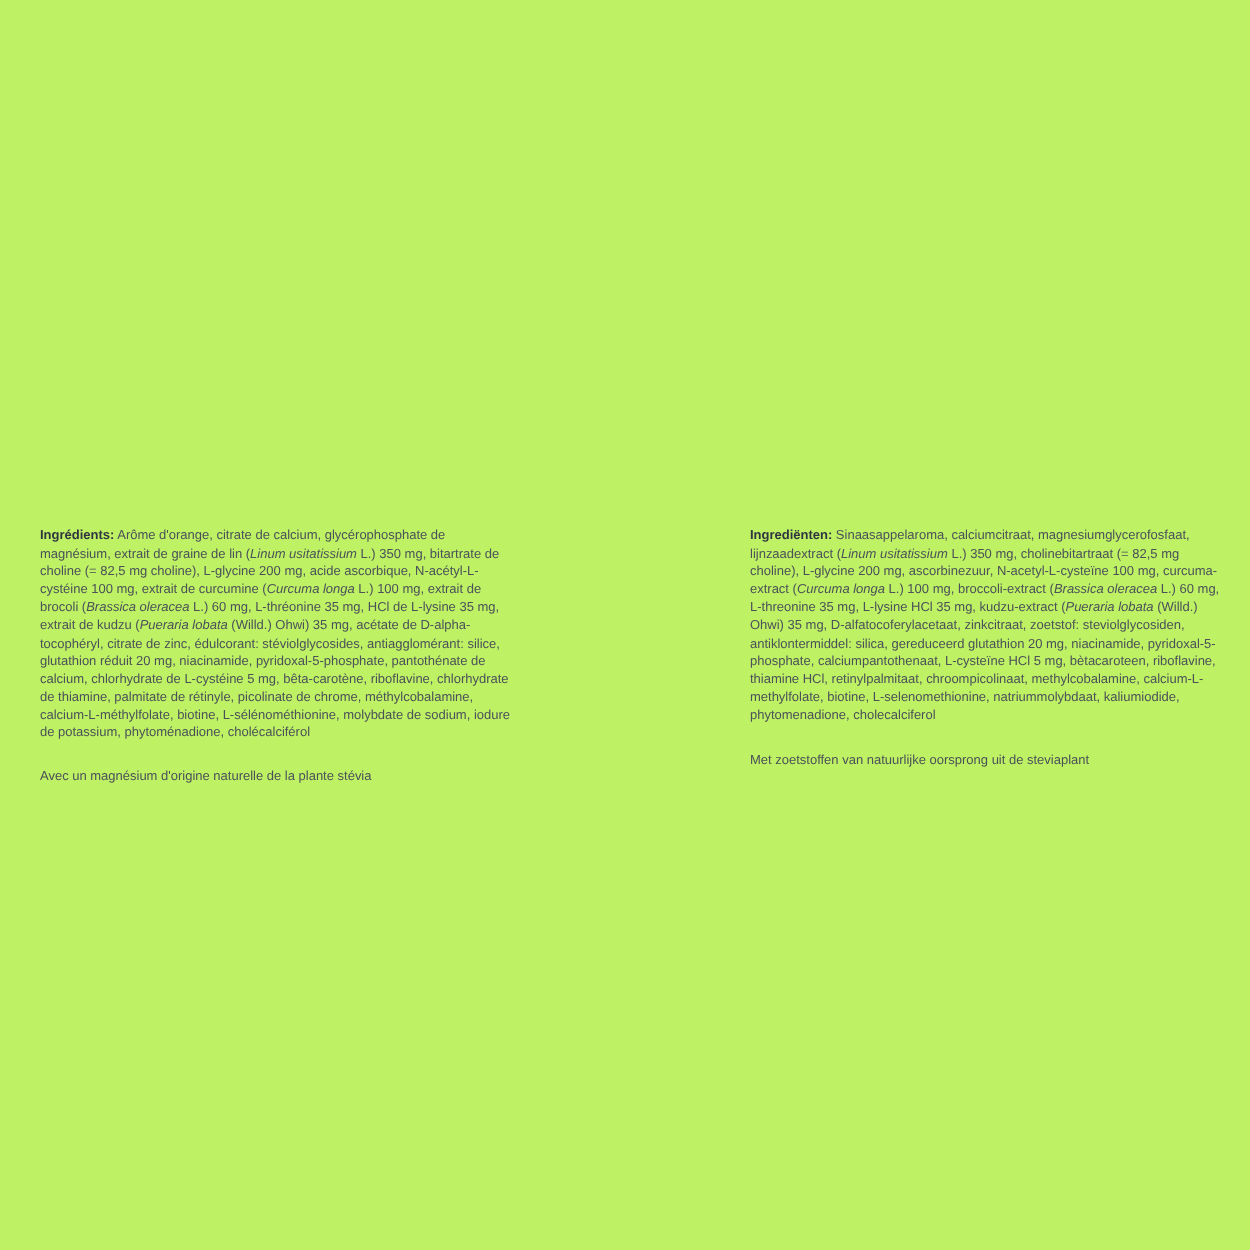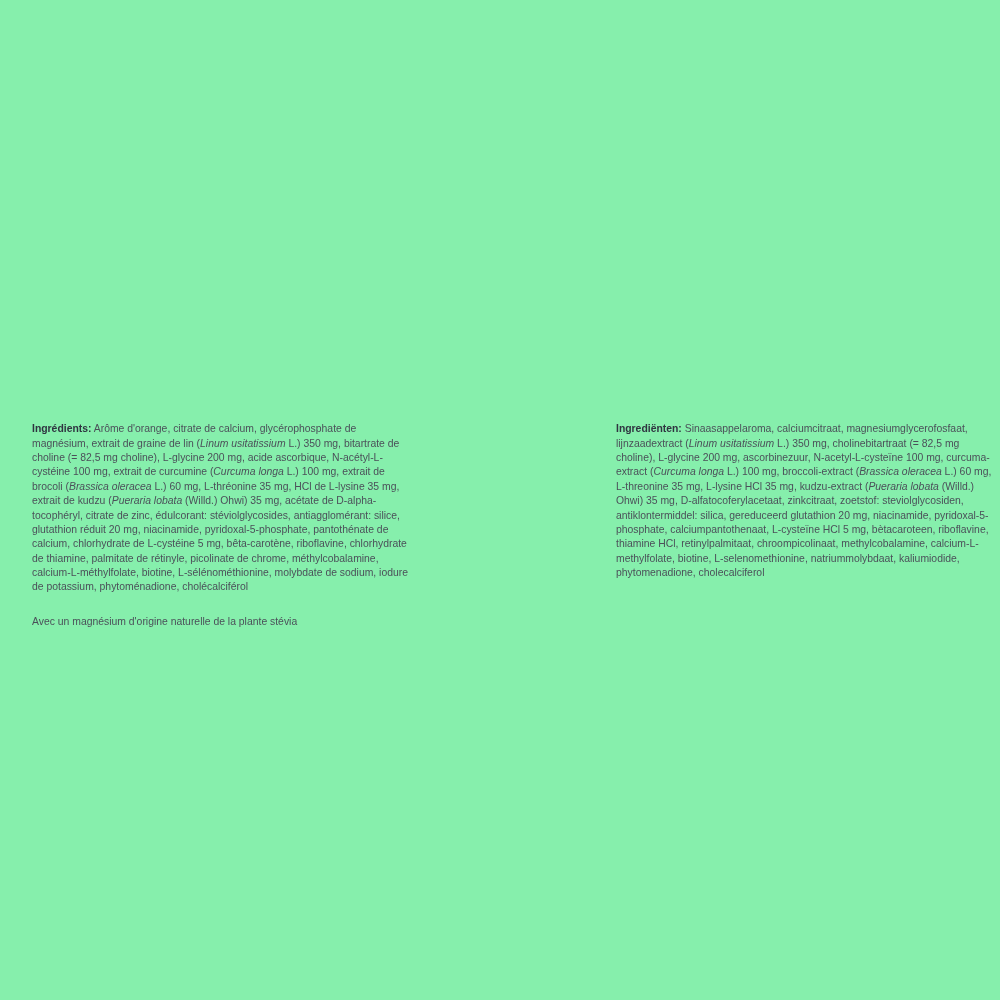--- a/index.html
+++ b/index.html
@@ -11,29 +11,29 @@
     width: 1000px;
     height: 1000px;
     position: relative;
     font-family: "Liberation Sans", sans-serif;
     color: #3a3f4a;
     -webkit-font-smoothing: antialiased;
   }
   .page {
     position: absolute;
     inset: 0;
-    background: #86efac;
+    background: #bef264;
   }
   .column {
     position: absolute;
     top: 412px;
     width: 380px;
   }
   .col-left  { left: 32px; }
-  .col-right { left: 616px; }
+  .col-right { left: 600px; }
 
   .ingredients-block {
     font-size: 10.4px;
     line-height: 1.38;
     color: #4b5059;
     text-align: left;
   }
   .ingredients-block .lead {
     font-weight: bold;
     color: #2f3440;
@@ -60,15 +60,16 @@
     <p class="ingredients-block">
       <span class="lead">Ingrédients:</span><span id="fr-body"><span> Arôme d'orange, citrate de calcium, glycérophosphate de magnésium, extrait de graine de lin (</span><span class="it">Linum usitatissium</span><span> L.) 350 mg, bitartrate de choline (= 82,5 mg choline), L-glycine 200 mg, acide ascorbique, N-acétyl-L-cystéine 100 mg, extrait de curcumine (</span><span class="it">Curcuma longa</span><span> L.) 100 mg, extrait de brocoli (</span><span class="it">Brassica oleracea</span><span> L.) 60 mg, L-thréonine 35 mg, HCl de L-lysine 35 mg, extrait de kudzu (</span><span class="it">Pueraria lobata</span><span> (Willd.) Ohwi) 35 mg, acétate de D-alpha-tocophéryl, citrate de zinc, édulcorant: stéviolglycosides, antiagglomérant: silice, glutathion réduit 20 mg, niacinamide, pyridoxal-5-phosphate, pantothénate de calcium, chlorhydrate de L-cystéine 5 mg, bêta-carotène, riboflavine, chlorhydrate de thiamine, palmitate de rétinyle, picolinate de chrome, méthylcobalamine, calcium-L-méthylfolate, biotine, L-sélénométhionine, molybdate de sodium, iodure de potassium, phytoménadione, cholécalciférol</span></span>
     </p>
     <p class="sweetener-note">Avec un magnésium d'origine naturelle de la plante stévia</p>
   </div>
 
   <div class="column col-right">
     <p class="ingredients-block">
       <span class="lead">Ingrediënten:</span><span id="nl-body"><span> Sinaasappelaroma, calciumcitraat, magnesiumglycerofosfaat, lijnzaadextract (</span><span class="it">Linum usitatissium</span><span> L.) 350 mg, cholinebitartraat (= 82,5 mg choline), L-glycine 200 mg, ascorbinezuur, N-acetyl-L-cysteïne 100 mg, curcuma-extract (</span><span class="it">Curcuma longa</span><span> L.) 100 mg, broccoli-extract (</span><span class="it">Brassica oleracea</span><span> L.) 60 mg, L-threonine 35 mg, L-lysine HCl 35 mg, kudzu-extract (</span><span class="it">Pueraria lobata</span><span> (Willd.) Ohwi) 35 mg, D-alfatocoferylacetaat, zinkcitraat, zoetstof: steviolglycosiden, antiklontermiddel: silica, gereduceerd glutathion 20 mg, niacinamide, pyridoxal-5-phosphate, calciumpantothenaat, L-cysteïne HCl 5 mg, bètacaroteen, riboflavine, thiamine HCl, retinylpalmitaat, chroompicolinaat, methylcobalamine, calcium-L-methylfolate, biotine, L-selenomethionine, natriummolybdaat, kaliumiodide, phytomenadione, cholecalciferol</span></span>
     </p>
+    <p class="sweetener-note">Met zoetstoffen van natuurlijke oorsprong uit de steviaplant</p>
   </div>
 
 </div>
 
 </body></html>

